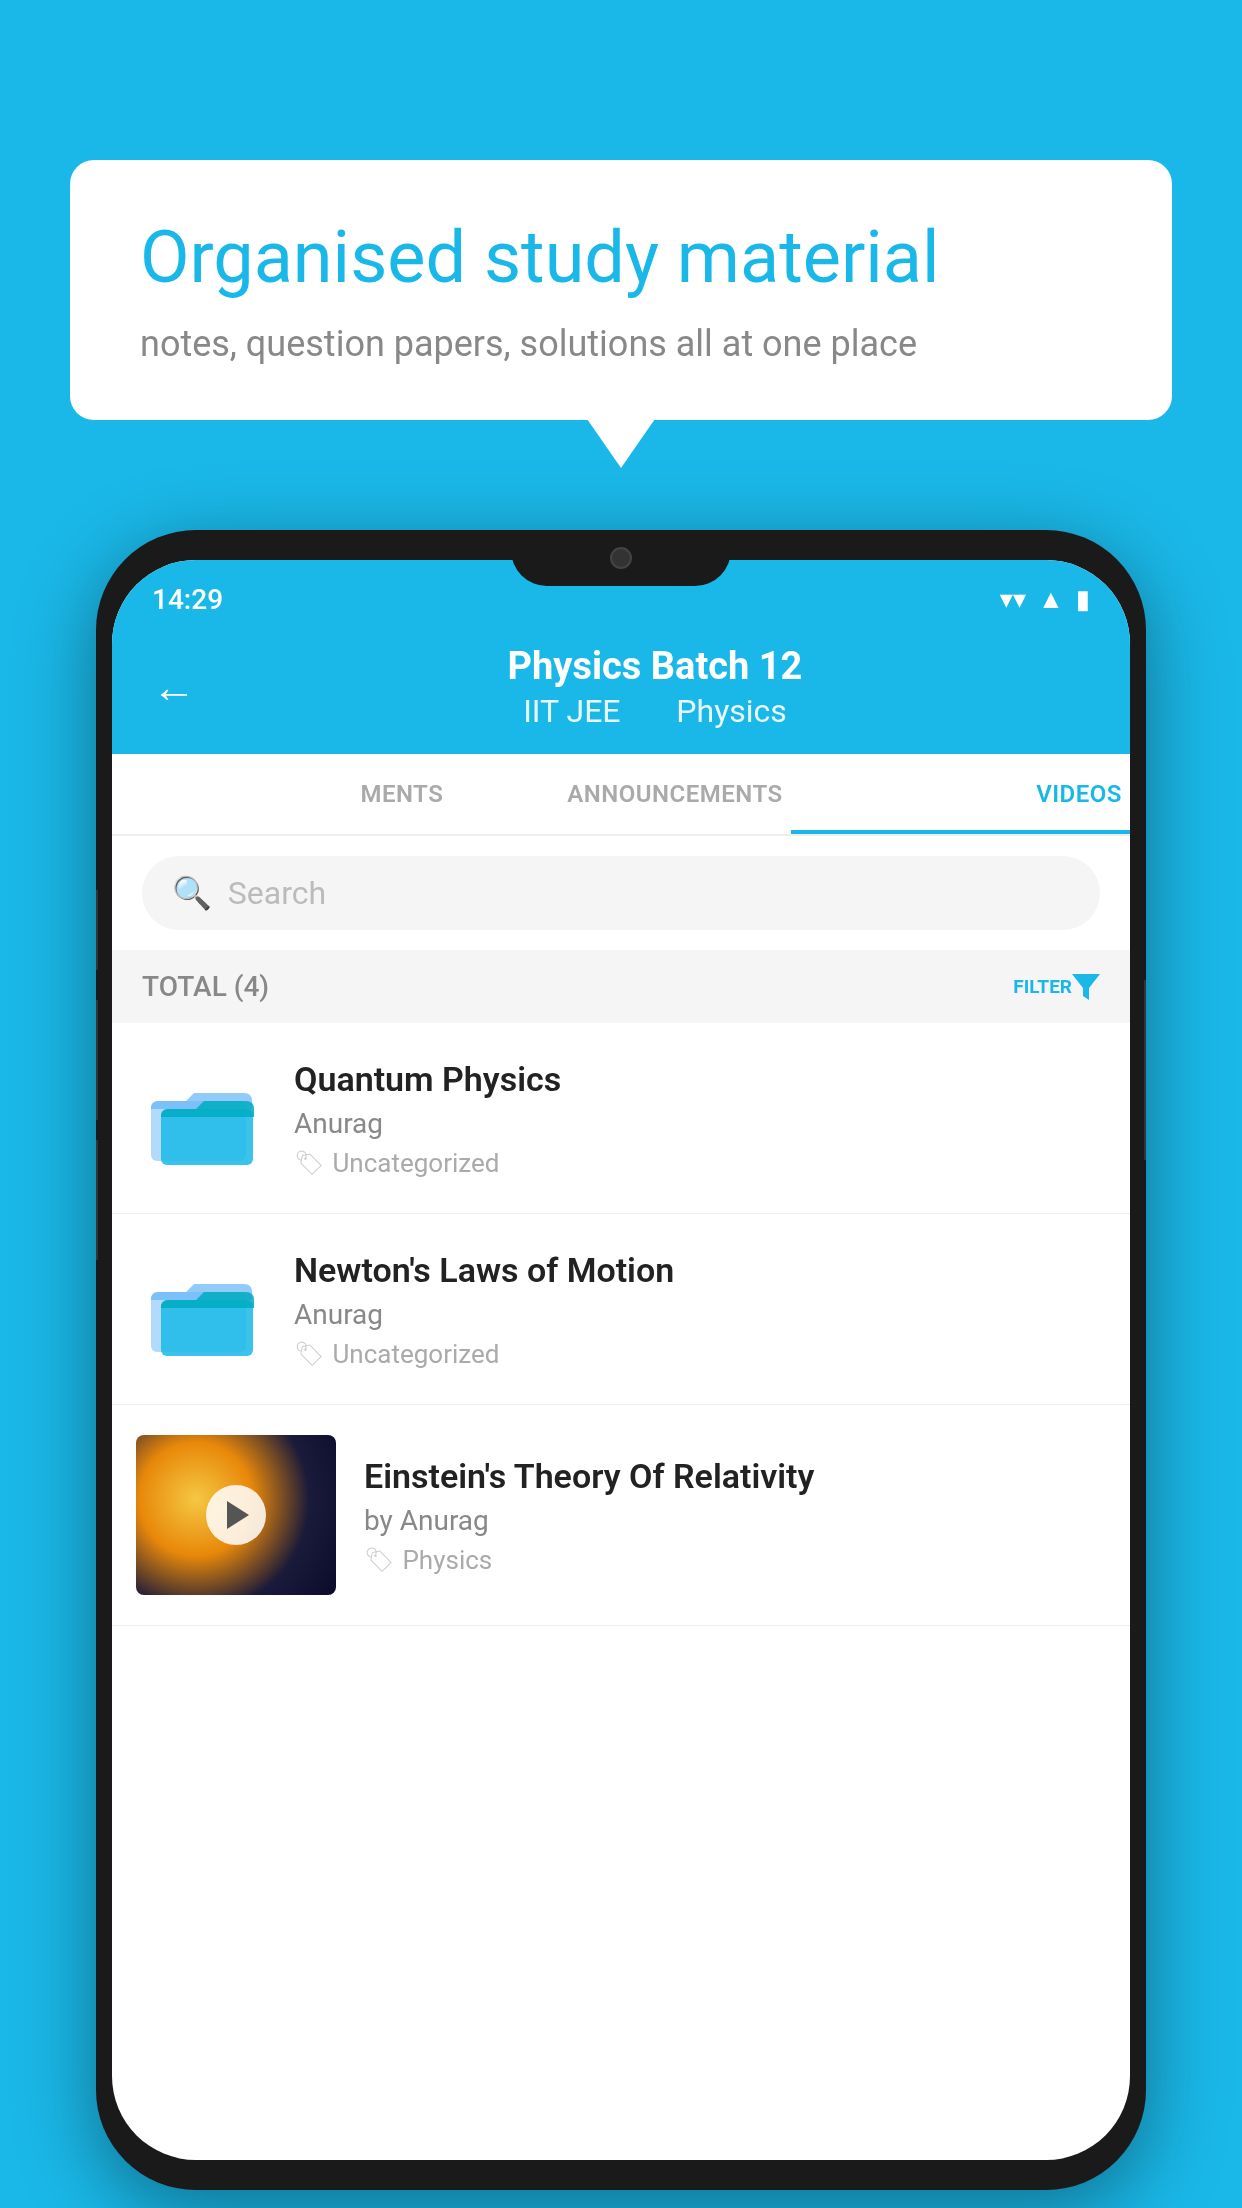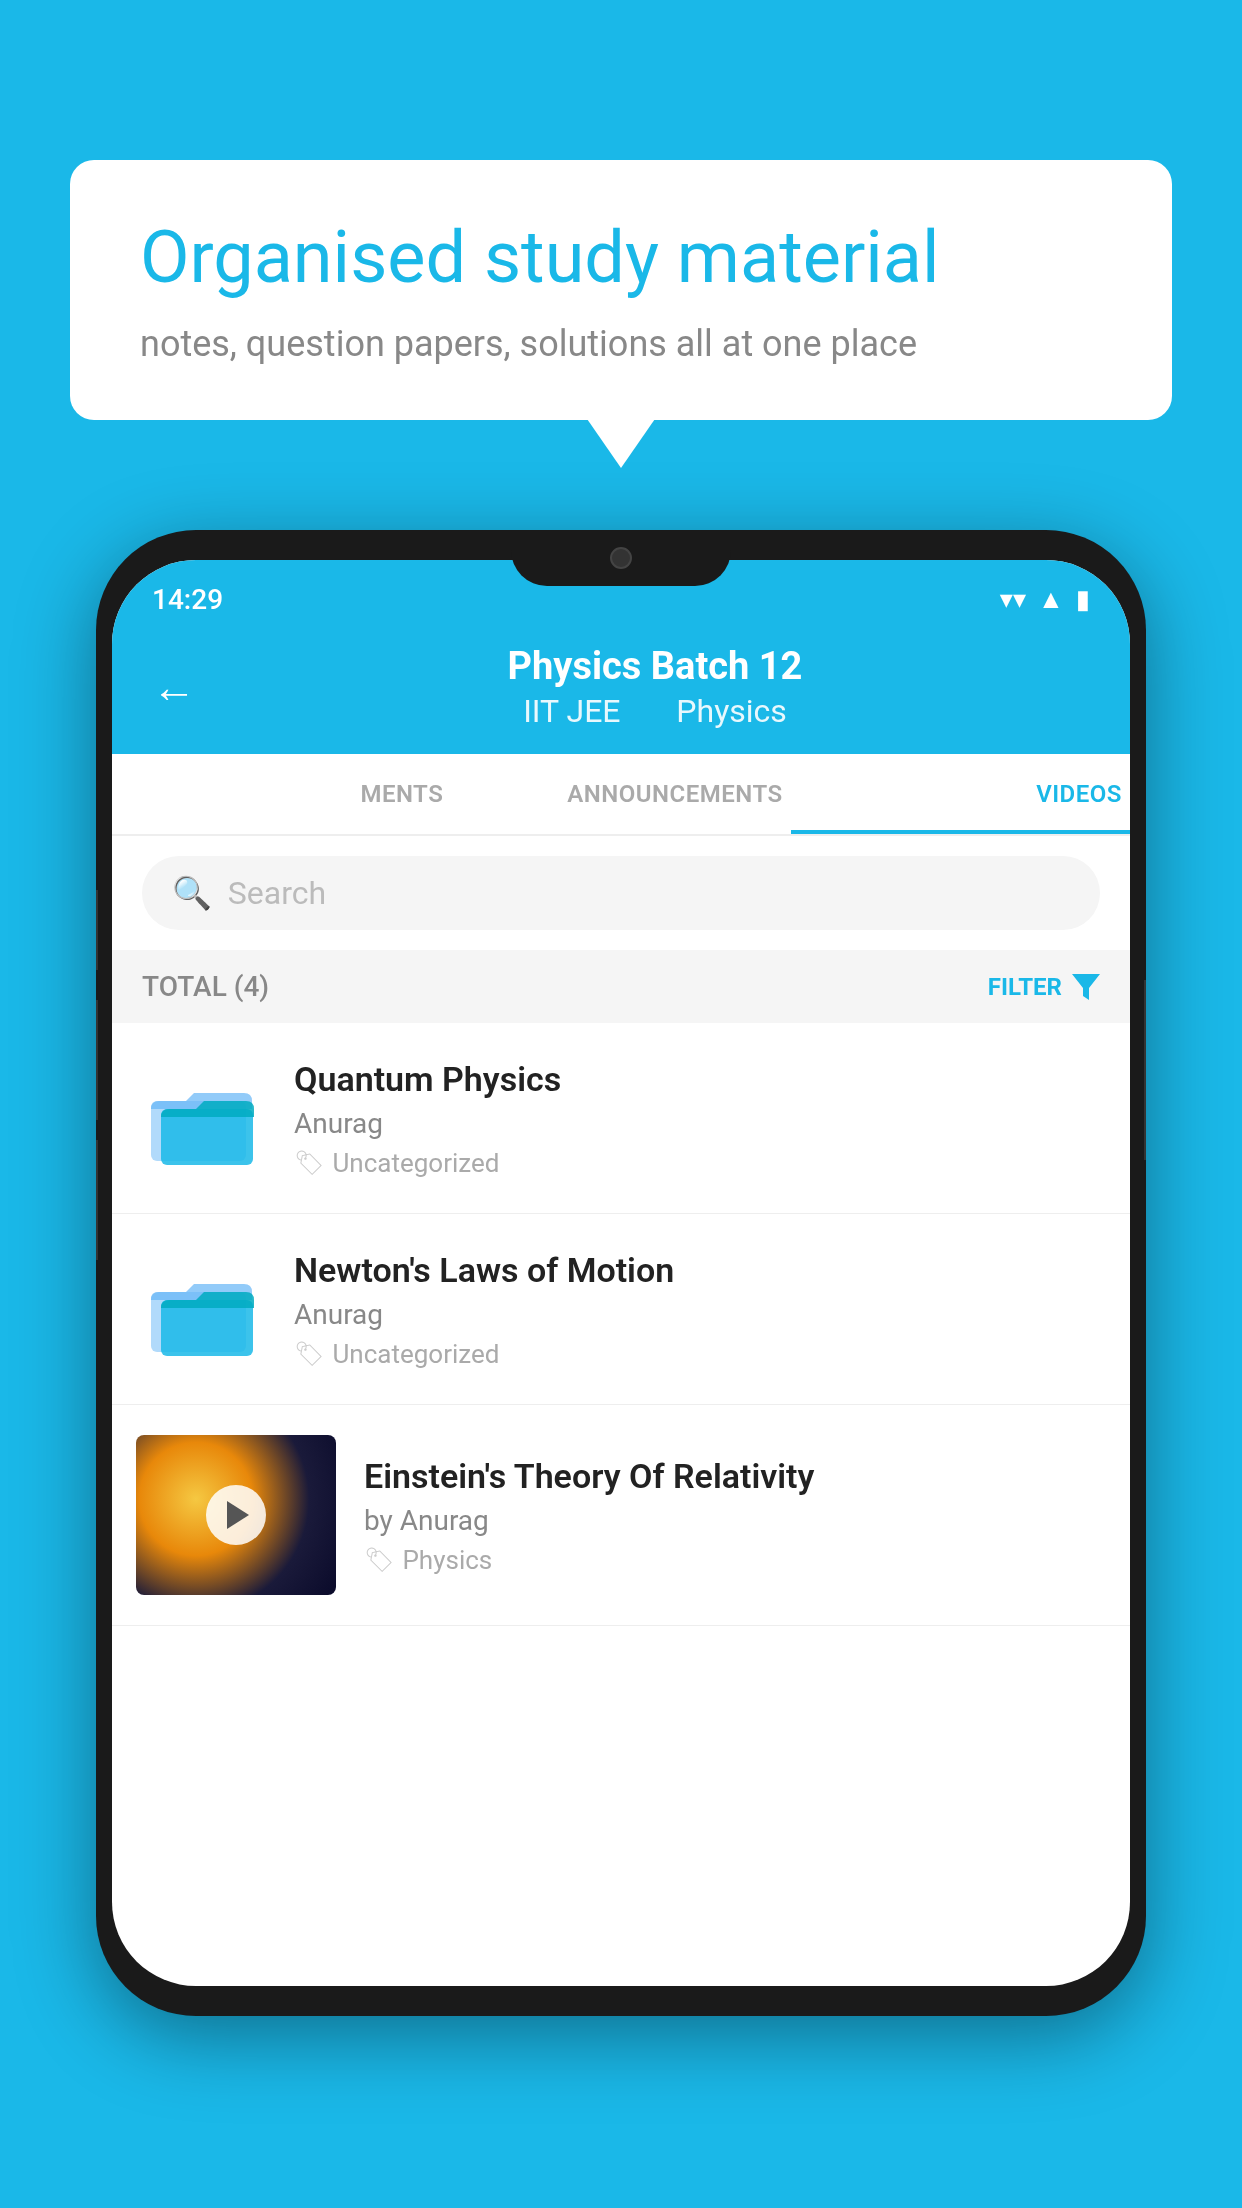--- a/index.html
+++ b/index.html
@@ -55,21 +55,21 @@
       font-weight: 400;
     }
 
     
     .phone-wrapper {
       position: absolute;
       top: 530px;
       left: 50%;
       transform: translateX(-50%);
       width: 1050px;
-      height: 1486px;
+      height: 1660px;
     }
 
     .phone-frame {
       width: 100%;
       height: 100%;
       background: #1a1a1a;
       border-radius: 100px;
       position: relative;
       box-shadow: 0 20px 80px rgba(0,0,0,0.4);
       overflow: hidden;
@@ -246,23 +246,23 @@
 
     .total-label {
       font-size: 28px;
       color: #888;
       font-weight: 500;
     }
 
     .filter-btn {
       display: flex;
       align-items: center;
-      gap: 10px;
+      gap: 0;
       color: #1ab8e8;
-      font-size: 24px;
+      font-size: 19px;
       font-weight: 700;
       cursor: pointer;
     }
 
     
     .video-list {
       background: white;
       overflow: hidden;
     }
 

